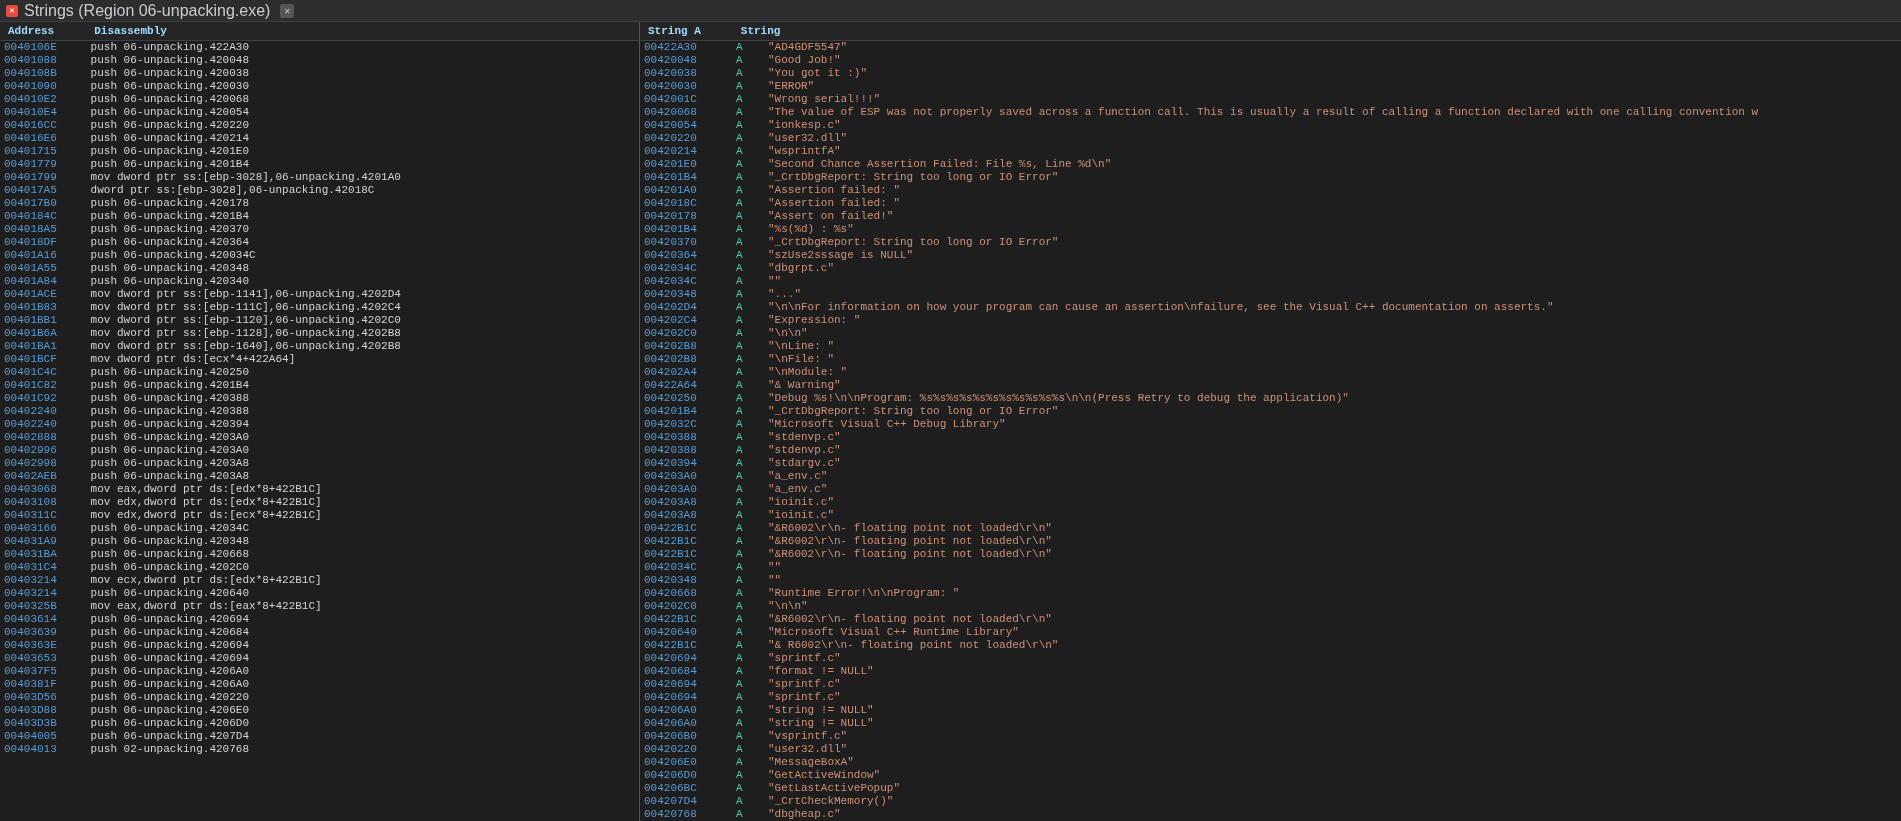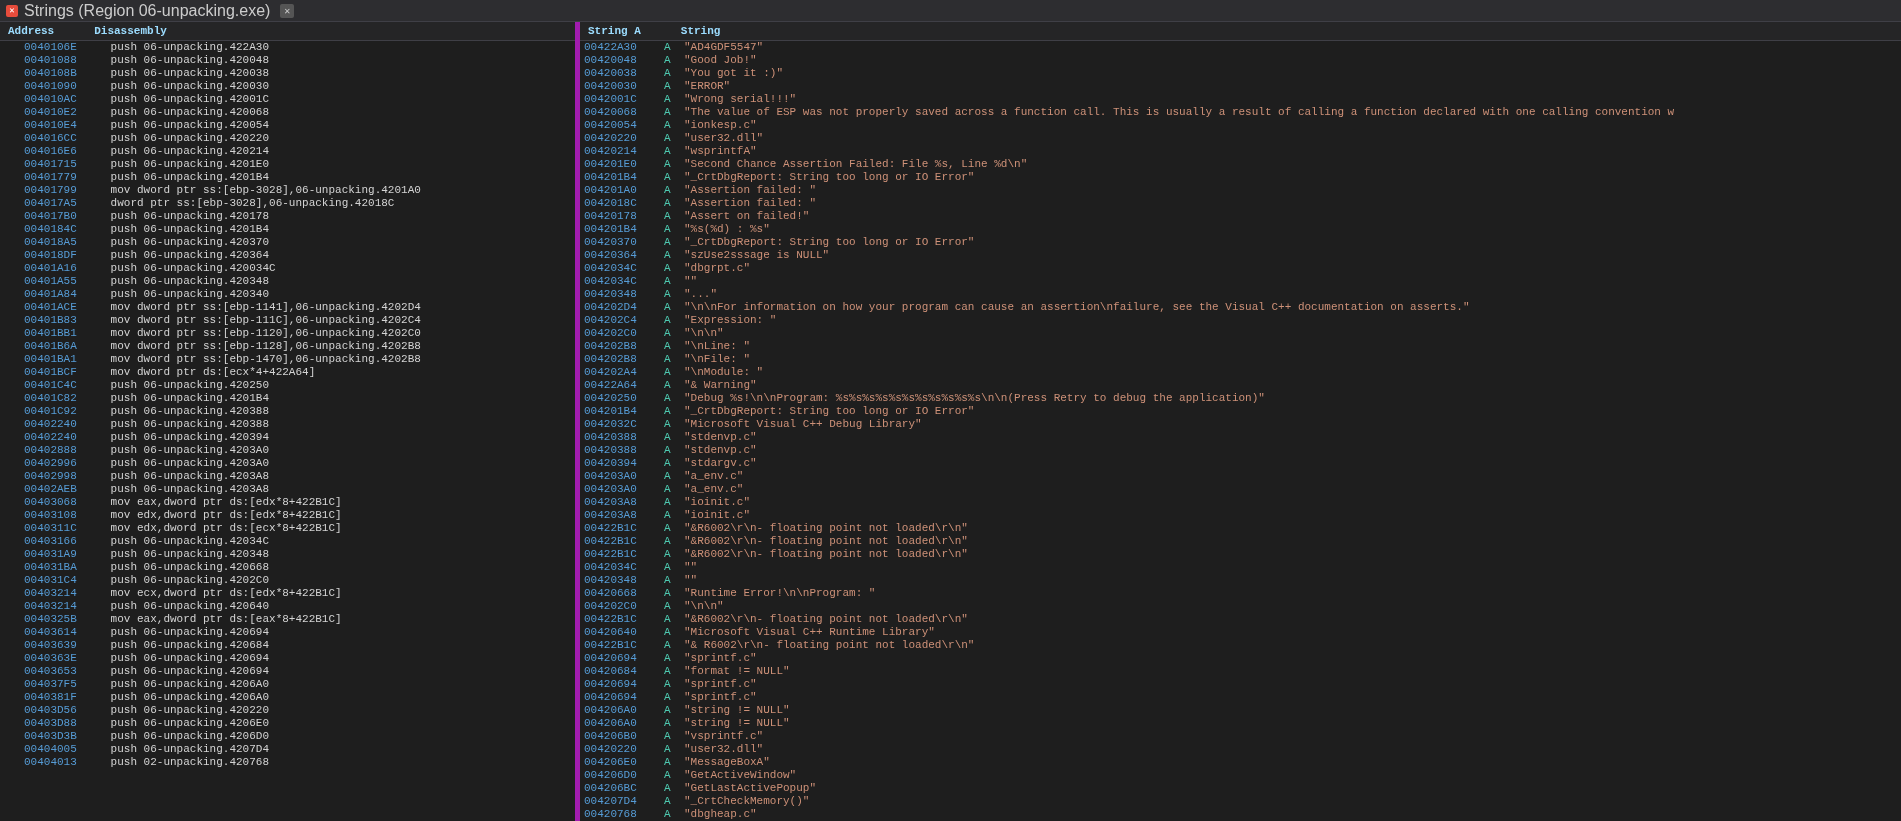--- a/index.html
+++ b/index.html
@@ -40,22 +40,22 @@
       border-radius: 2px;
       display: flex; align-items: center; justify-content: center;
       cursor: pointer; font-size: 10px; color: #ccc;
     }
     .main-container {
       display: flex;
       height: calc(821px - 22px);
       overflow: hidden;
     }
     .left-panel {
-      width: 580px;
-      border-right: 5px solid #a21caf;
+      width: 640px;
+      border-right: 1px solid #a21caf;
       overflow-y: auto;
       overflow-x: auto;
     }
     .right-panel {
       flex: 1;
       overflow-y: auto;
       overflow-x: auto;
     }
     .panel-header {
       background: #252526;
@@ -71,37 +71,37 @@
     }
     .panel-header span {
       color: #9cdcfe;
       font-weight: bold;
     }
     .code-row {
       display: flex;
       padding: 0 4px;
       min-height: 13px;
       white-space: nowrap;
-      margin-left: 20px;
     }
     .addr {
       color: #569cd6;
       min-width: 80px;
       flex-shrink: 0;
     }
     .disasm {
       color: #d4d4d4;
       white-space: pre;
       text-align: center;
     }
     .string-row {
       display: flex;
       padding: 0 4px;
       min-height: 13px;
       white-space: nowrap;
+      gap: 12px;
     }
     .str-addr {
       color: #569cd6;
       min-width: 80px;
       flex-shrink: 0;
     }
     .str-a {
       min-width: 16px;
       color: #4ec9b0;
       flex-shrink: 0;
@@ -140,24 +140,20 @@
         </div>
         <div class="code-row">
           <span class="addr">0040108B</span>
           <span class="disasm"> push 06-unpacking.420038</span>
         </div>
         <div class="code-row">
           <span class="addr">00401090</span>
           <span class="disasm"> push 06-unpacking.420030</span>
         </div>
         <div class="code-row">
-          <span class="addr">004010AC</span>
-          <span class="disasm"> push 06-unpacking.42001C</span>
-        </div>
-        <div class="code-row">
           <span class="addr">004010E2</span>
           <span class="disasm"> push 06-unpacking.420068</span>
         </div>
         <div class="code-row">
           <span class="addr">004010E4</span>
           <span class="disasm"> push 06-unpacking.420054</span>
         </div>
         <div class="code-row">
           <span class="addr">004016CC</span>
           <span class="disasm"> push 06-unpacking.420220</span>
@@ -221,21 +217,21 @@
         <div class="code-row">
           <span class="addr">00401BB1</span>
           <span class="disasm"> mov dword ptr ss:[ebp-1120],06-unpacking.4202C0</span>
         </div>
         <div class="code-row">
           <span class="addr">00401B6A</span>
           <span class="disasm"> mov dword ptr ss:[ebp-1128],06-unpacking.4202B8</span>
         </div>
         <div class="code-row">
           <span class="addr">00401BA1</span>
-          <span class="disasm"> mov dword ptr ss:[ebp-1470],06-unpacking.4202B8</span>
+          <span class="disasm"> mov dword ptr ss:[ebp-1640],06-unpacking.4202B8</span>
         </div>
         <div class="code-row">
           <span class="addr">00401BCF</span>
           <span class="disasm"> mov dword ptr ds:[ecx*4+422A64]</span>
         </div>
         <div class="code-row">
           <span class="addr">00401C4C</span>
           <span class="disasm"> push 06-unpacking.420250</span>
         </div>
         <div class="code-row">

